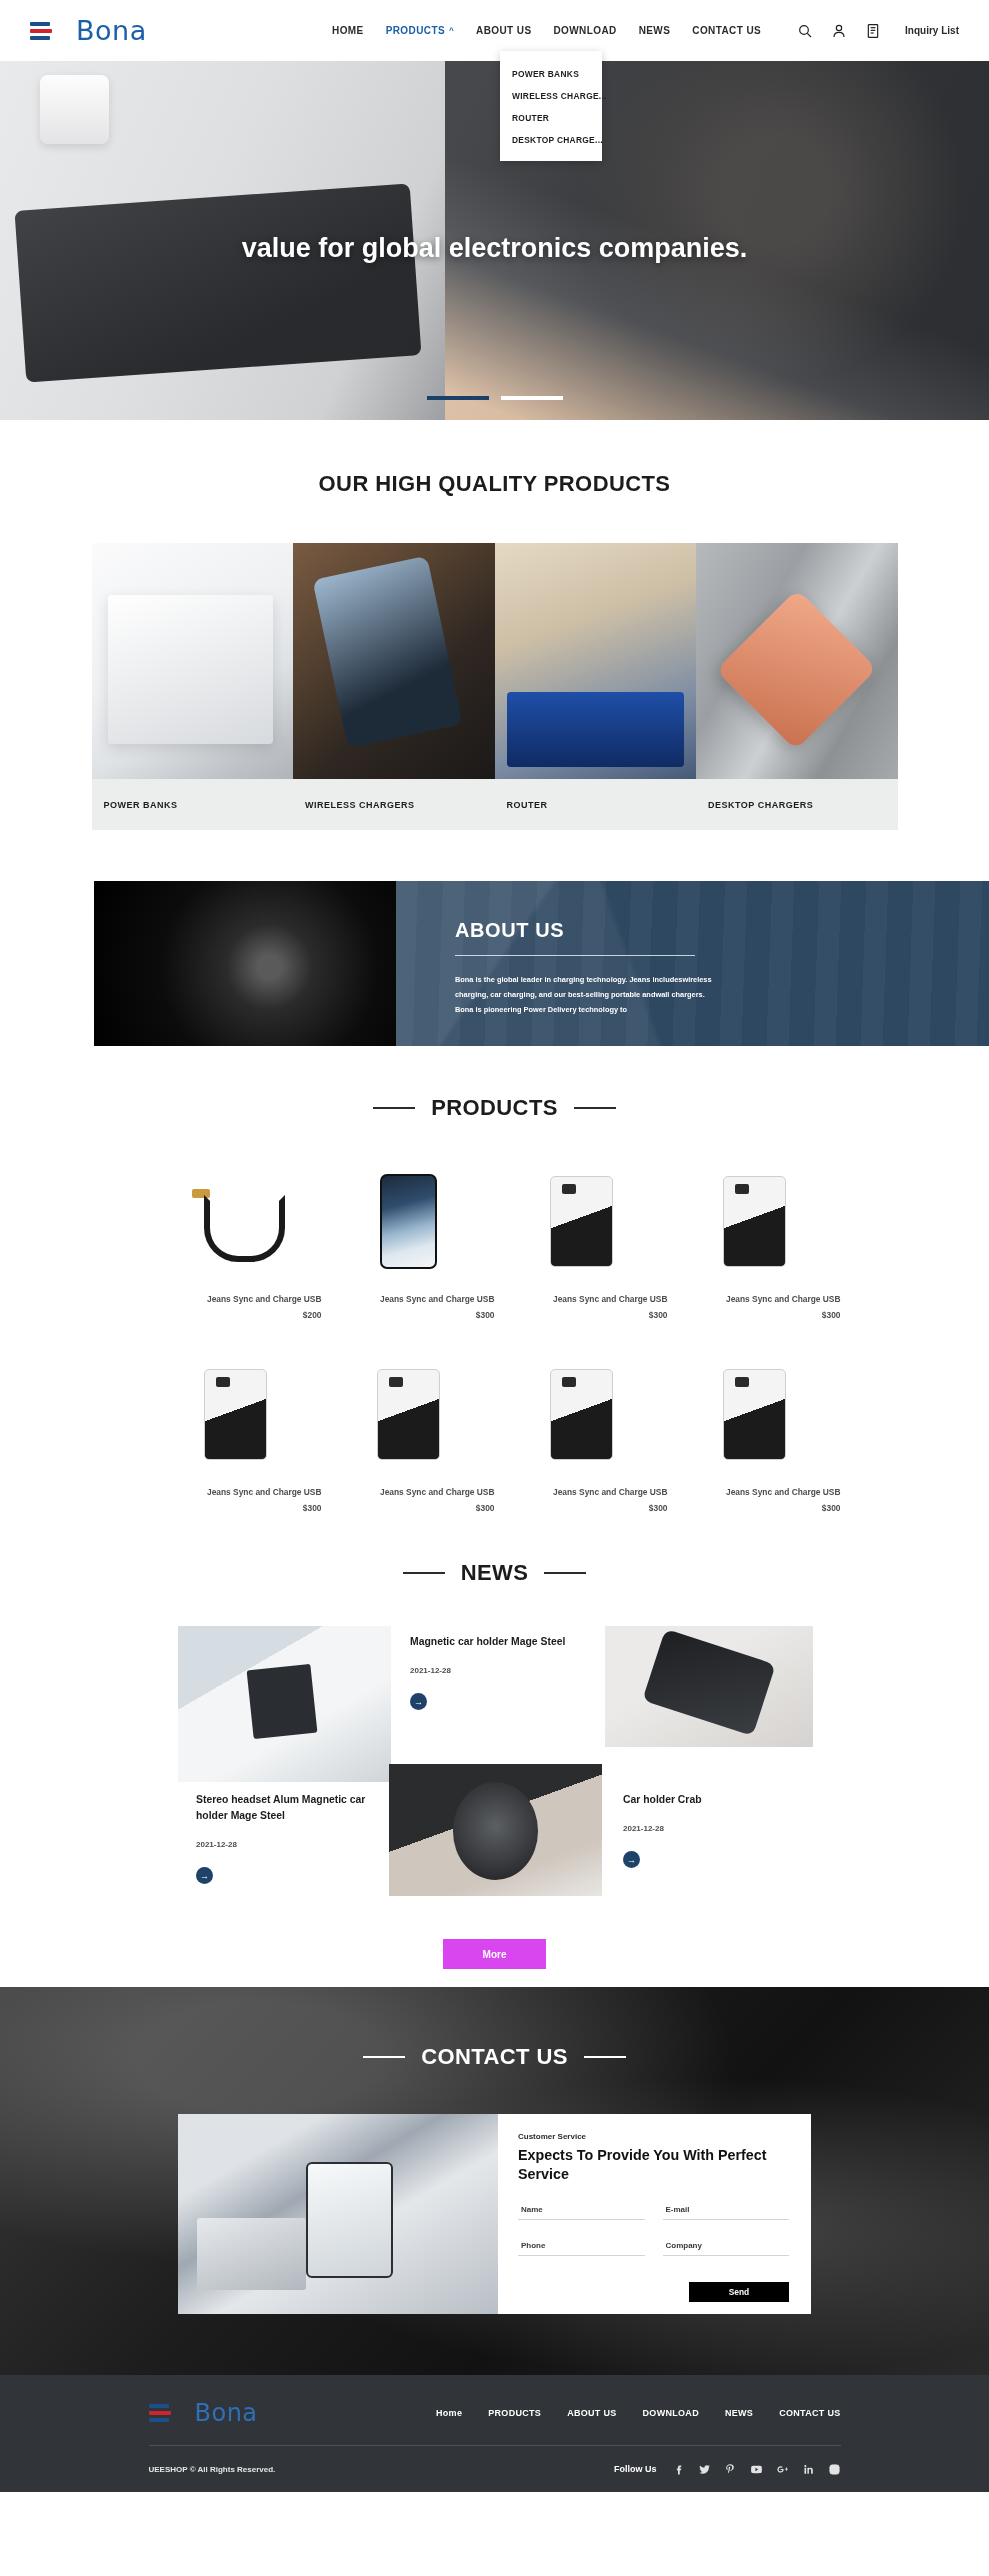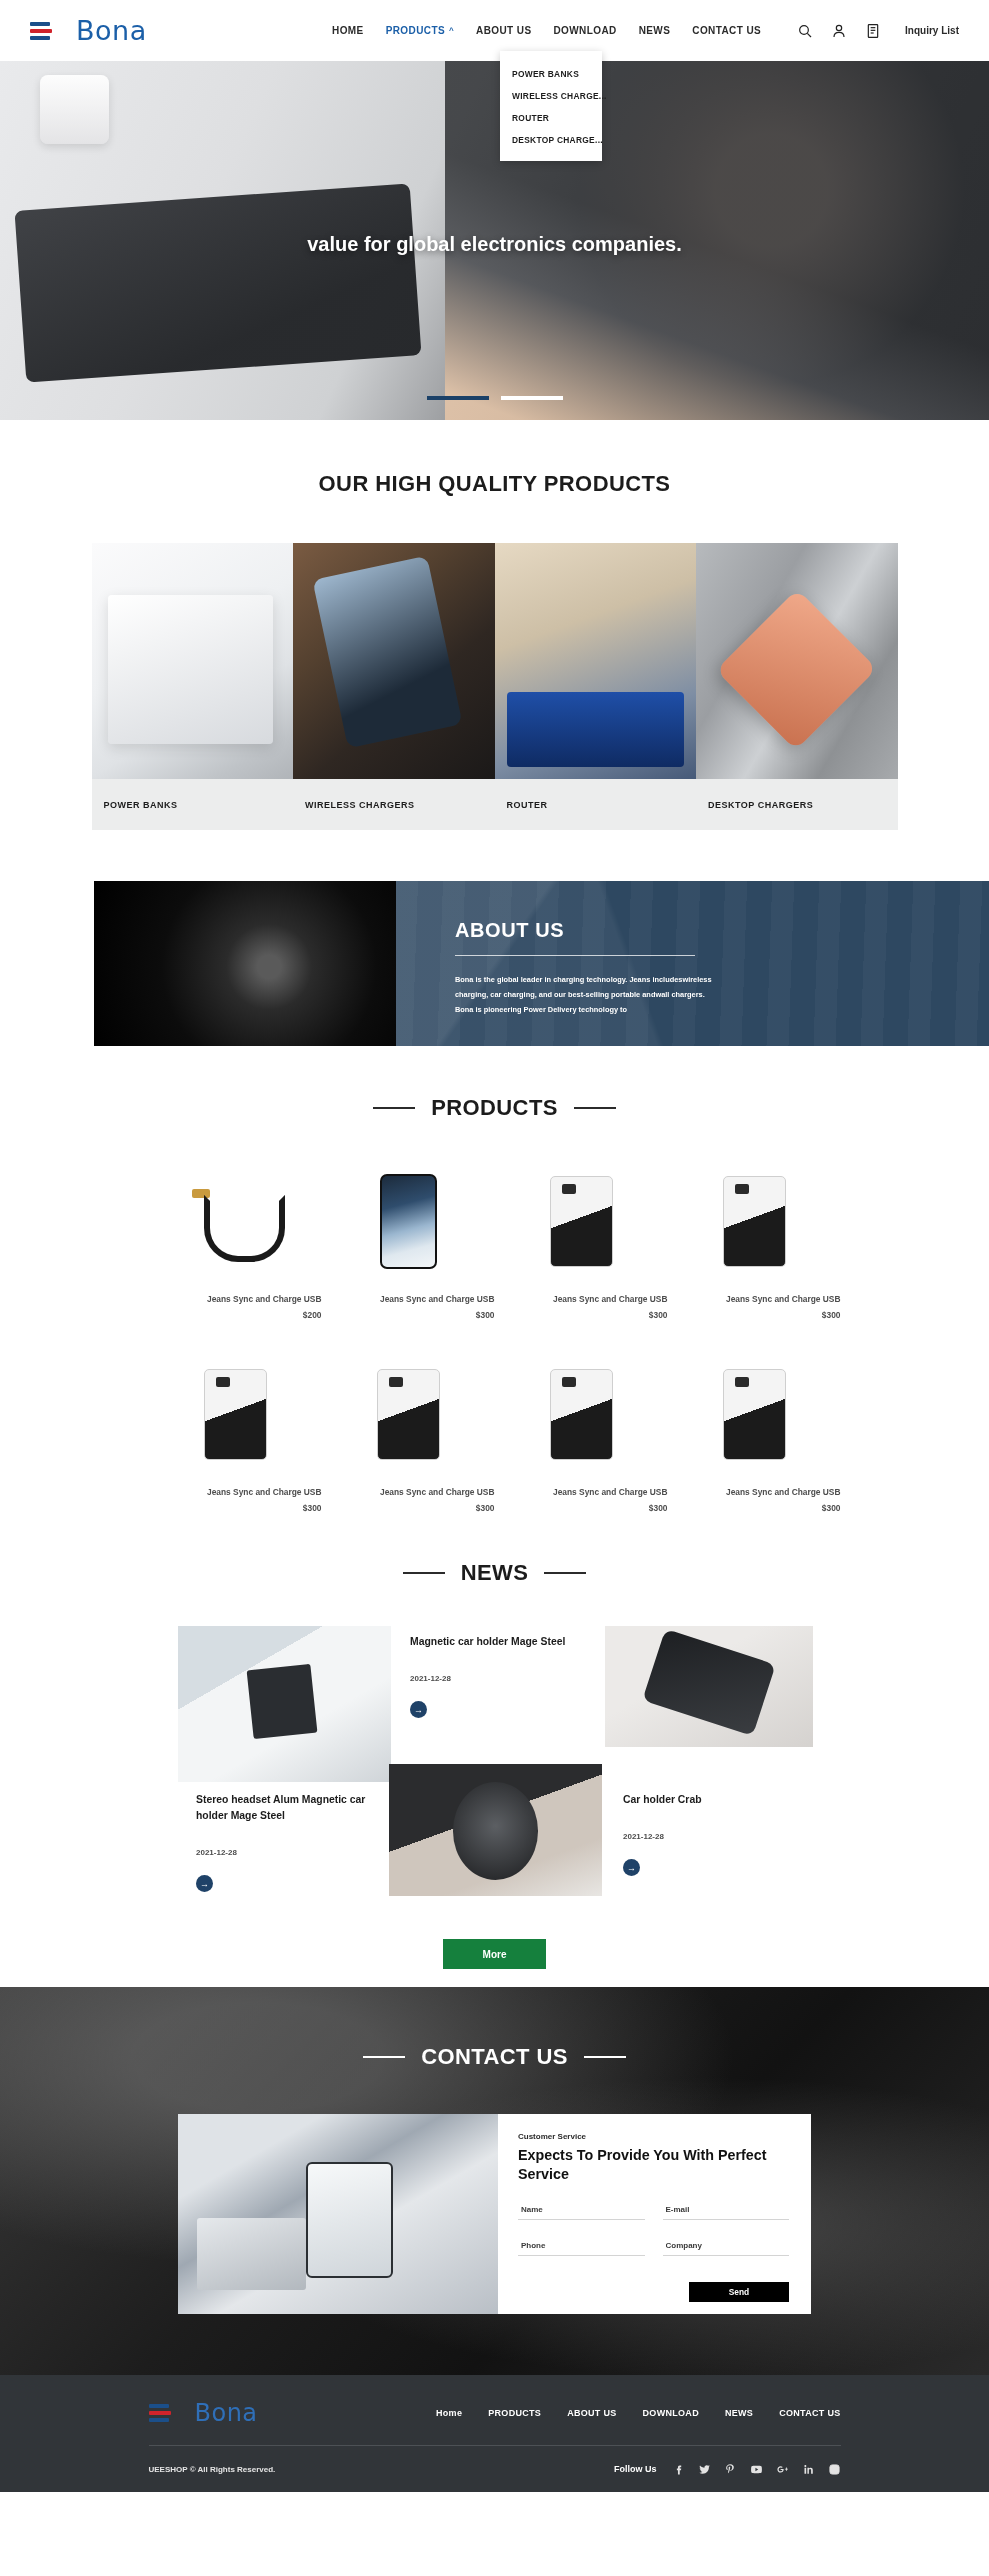--- a/index.html
+++ b/index.html
@@ -114,21 +114,21 @@
   }
   .hero-copy {
     position: absolute;
     left: 0; right: 0; top: 160px;
     text-align: center;
     color: #fff;
     text-shadow: 0 2px 7px rgba(0,0,0,.45);
     z-index: 5;
   }
   .hero-line1 { font-size: 30px; font-weight: 700; letter-spacing: 0.2px; }
-  .hero-line2 { font-size: 20px; font-weight: 700; margin-top: 12px; }
+  .hero-line2 { font-size: 27px; font-weight: 700; margin-top: 12px; }
   .hero-dots {
     position: absolute; left: 0; right: 0; bottom: 20px;
     display: flex; justify-content: center; gap: 12px; z-index: 6;
   }
   .hero-dot { width: 62px; height: 4px; background: #ffffff; cursor: pointer; }
   .hero-dot.active { background: #1b4168; }
 
   
   .sec-title {
     text-align: center;
@@ -221,21 +221,21 @@
   .shape-cable::before{content:"";position:absolute;left:4px;top:10px;width:18px;height:9px;background:#c99a3e;border-radius:2px;}
   .shape-cable::after{content:"";position:absolute;left:16px;top:16px;width:69px;height:55px;border:6px solid #1a1a1a;border-radius:0 0 34px 34px;border-top-color:transparent;}
   .shape-phone { width: 57px; height: 95px; border-radius: 7px; background: linear-gradient(165deg,#1c2b3c 0%,#2f4d6d 32%,#9ab6cf 58%,#dfe8ef 78%,#f3f6f8 100%); border: 2px solid #111; }
   .shape-pbank { width: 63px; height: 91px; position: relative; }
   .shape-pbank::before{content:"";position:absolute;inset:0;border-radius:5px;background:linear-gradient(160deg,#f4f4f4 0 46%, #1b1b1b 46% 100%);border:1px solid #cfcfcf;}
   .shape-pbank::after{content:"";position:absolute;left:12px;top:8px;width:14px;height:10px;background:#2a2a2a;border-radius:2px;}
 
   .more-btn {
     width: 103px; height: 30px;
     margin: 44px auto 0;
-    background: #15803d;
+    background: #d946ef;
     color: #fff;
     font-size: 10px; font-weight: 700;
     display: flex; align-items: center; justify-content: center;
     cursor: pointer;
   }
 
   
   .news-wrap { padding-top: 47px; }
   .news-grid {
     width: 633px; margin: 40px auto 0;
@@ -248,21 +248,21 @@
   .ni1::after{content:"";position:absolute;left:34%;top:26%;width:30%;height:44%;background:#2a2d31;border-radius:3px;transform:rotate(-6deg);}
   .ni2 { left: 211px; top: 138px; width: 213px; height: 132px;
          background: linear-gradient(160deg,#2b2c2e 0 42%, #cfc6bd 42% 72%, #e8e6e3 100%); }
   .ni2::after{content:"";position:absolute;left:30%;top:14%;width:40%;height:74%;border-radius:50%;background:radial-gradient(circle at 50% 45%,#5c5f63,#1b1c1e);}
   .ni3 { left: 427px; top: 0; width: 208px; height: 121px;
          background: linear-gradient(150deg,#eceae8 0 38%, #d5d2cf 100%); }
   .ni3::after{content:"";position:absolute;left:22%;top:16%;width:56%;height:62%;background:linear-gradient(150deg,#1d1f22,#3a3d41);border-radius:9px;transform:rotate(18deg);}
 
   .news-card { position: absolute; }
   .nc-title { font-size: 10.4px; font-weight: 700; color: #1c1c1c; line-height: 1.55; }
-  .nc-date { font-size: 8px; font-weight: 700; color: #4d4d4d; margin-top: 24px; }
+  .nc-date { font-size: 8px; font-weight: 700; color: #4d4d4d; margin-top: 16px; }
   .nc-arrow {
     width: 17px; height: 17px; border-radius: 50%;
     background: #1f4268; color: #fff;
     display: flex; align-items: center; justify-content: center;
     font-size: 9px; margin-top: 18px; cursor: pointer;
   }
   .nc1 { left: 232px; top: 8px; width: 183px; }
   .nc2 { left: 18px; top: 166px; width: 188px; }
   .nc3 { left: 445px; top: 166px; width: 183px; }
 

